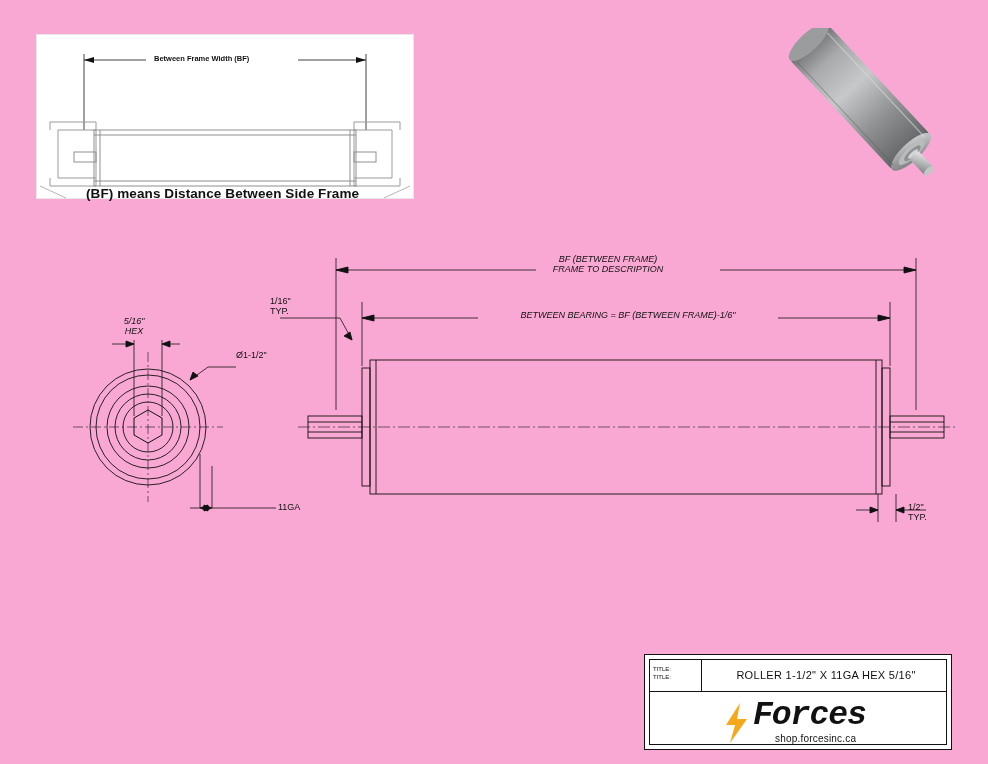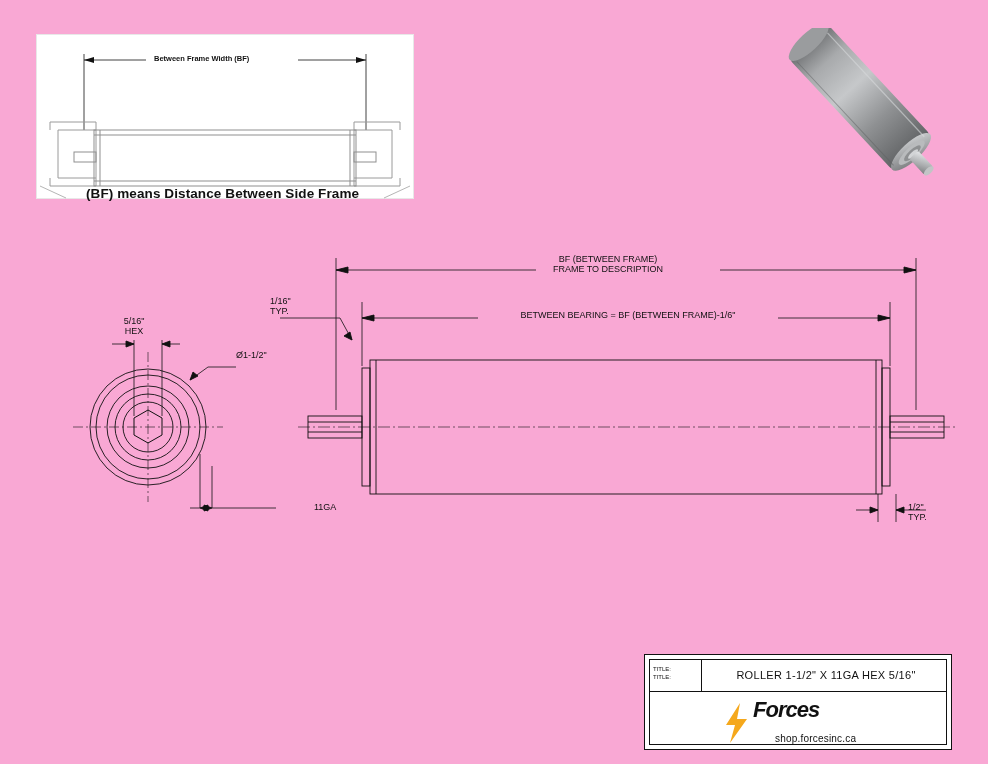--- a/index.html
+++ b/index.html
@@ -60,21 +60,21 @@
   }
 
   .dim-label {
     position: absolute;
     font-size: 9px;
     color: #111;
     white-space: nowrap;
     line-height: 1.15;
     font-family: "Liberation Sans", sans-serif;
   }
-  .dim-label.center { text-align: center; }
+  .dim-label.center { text-align: center; font-style: italic; }
 
   
   #title-block {
     left: 644px; top: 654px;
     width: 308px; height: 96px;
     border: 1.5px solid #111;
     box-sizing: border-box;
     background: #fff;
   }
   #title-block .tb-inner {
@@ -114,26 +114,26 @@
   }
   
   #brand {
     position: absolute;
     left: 70px; top: 44px;
     width: 230px; height: 48px;
   }
   #brand-name {
     position: absolute;
     left: 38px; top: -2px;
-    font-size: 22px;
+    font-size: 33px;
     font-weight: bold;
     font-style: italic;
     letter-spacing: -1px;
     color: #111;
-    font-family: Liberation Sans, sans-serif;
+    font-family: Liberation Mono, monospace;
     text-align: right;
   }
   #brand-sub {
     position: absolute;
     left: 60px; top: 34px;
     font-size: 10px;
     color: #111;
     letter-spacing: 0.2px;
   }
   #brand-bolt { position: absolute; left: 6px; top: 2px; }
@@ -349,21 +349,21 @@
       <span>TYP.</span>
     </div>
 
     <div class="dim-label center" style="left:62px; top:76px; width:64px;">
       <span>5/16"</span><br>
       <span>HEX</span>
     </div>
 
     <div class="dim-label" style="left:196px; top:110px;">Ø1-1/2"</div>
 
-    <div class="dim-label" style="left:238px; top:262px;margin-left:36px;">11GA</div>
+    <div class="dim-label" style="left:238px; top:262px;">11GA</div>
   </div>
 
   <div class="abs" id="title-block">
     <div class="tb-inner"></div>
     <div id="tb-divider-v"></div>
     <div id="tb-divider-h"></div>
 
     <div id="tb-title-key">
       <span>TITLE:</span><br>
       <span>TITLE:</span>

